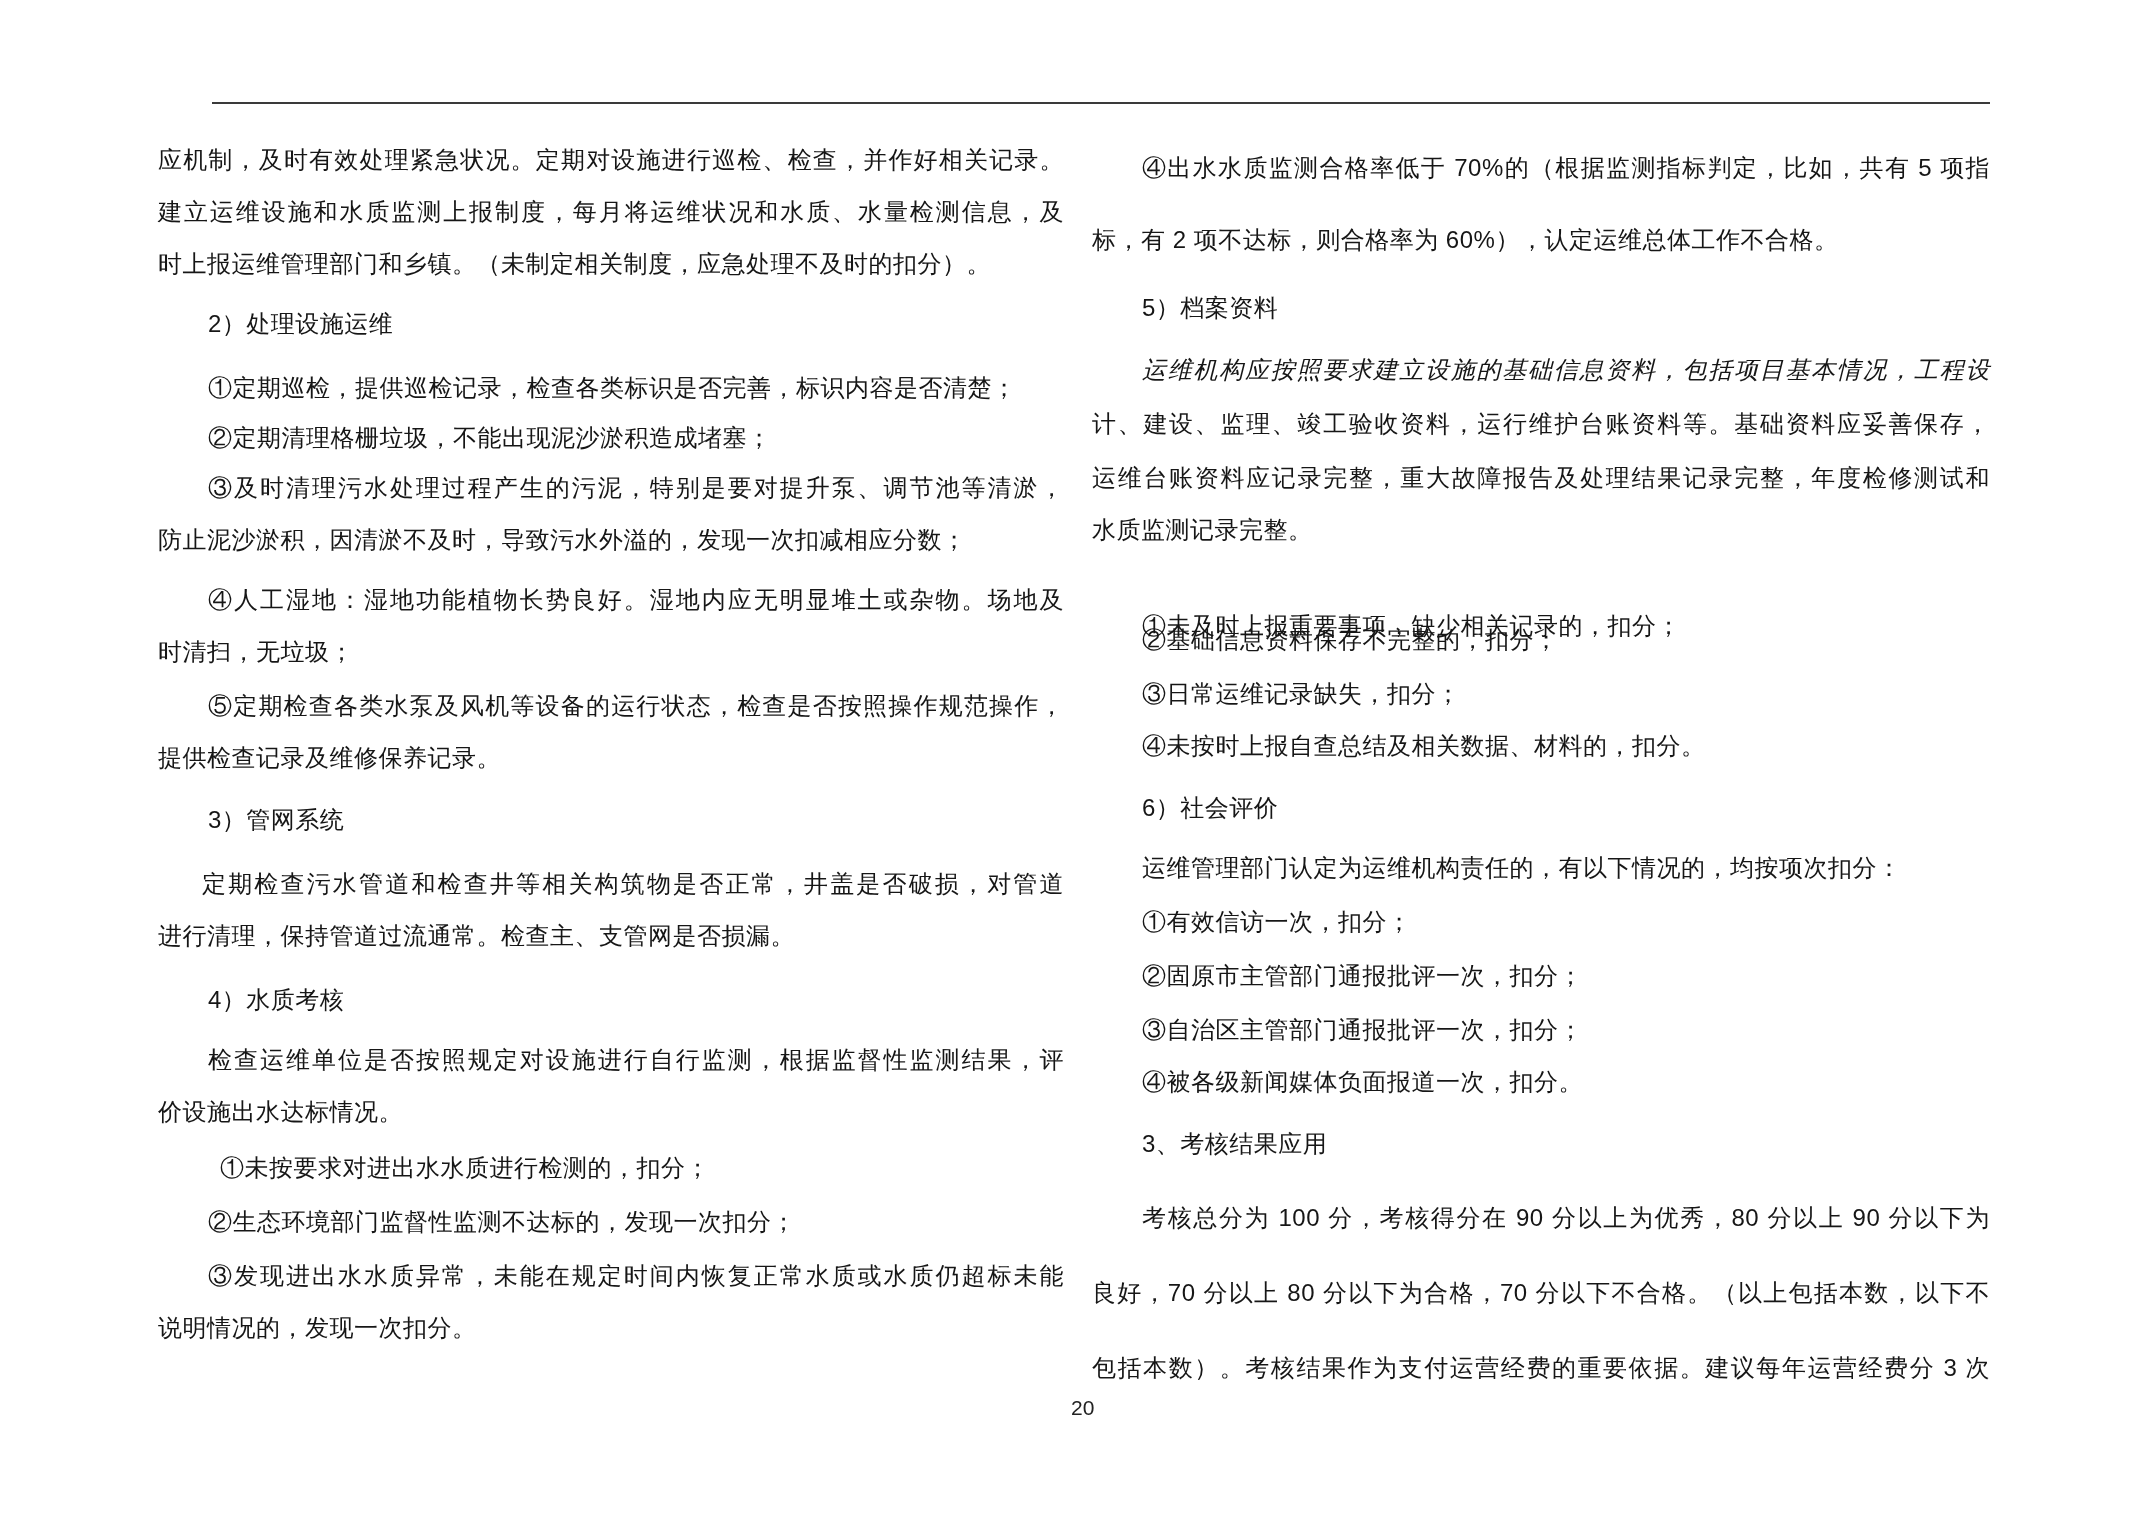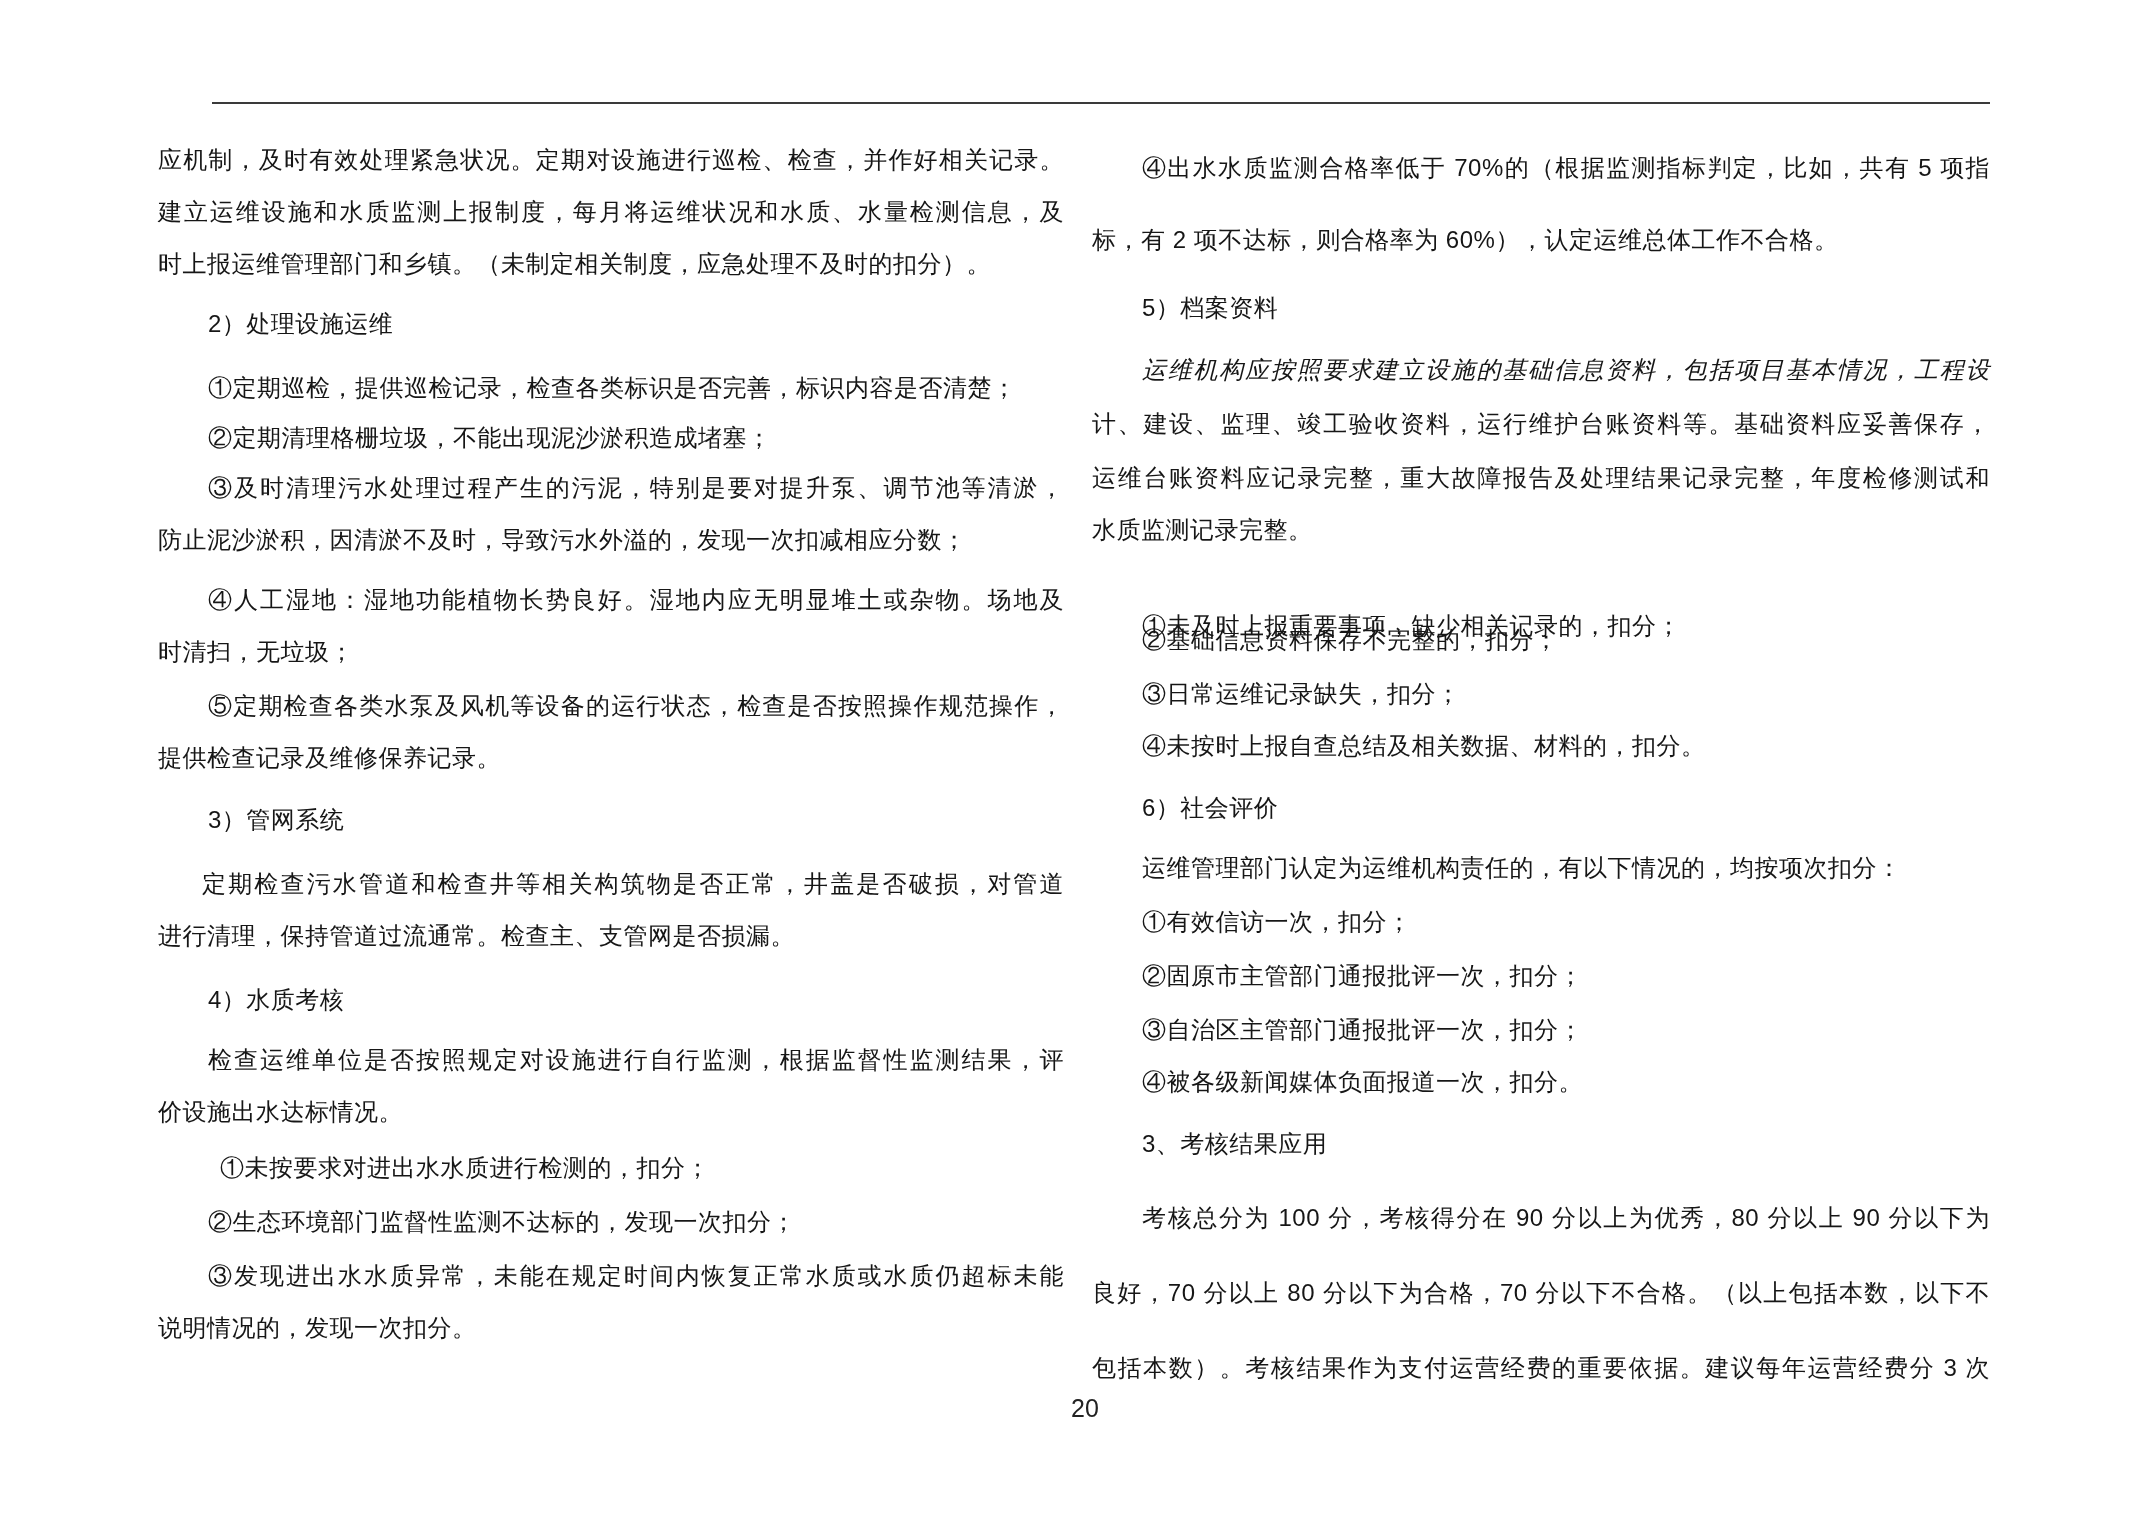--- a/index.html
+++ b/index.html
@@ -49,21 +49,21 @@
     white-space: normal;
     text-align: justify;
     text-align-last: justify;
     right: 0;
   }
   
   #page-number {
     position: absolute;
     left: 1071px;
     top: 1394px;
-    font-size: 25px;
+    font-size: 21px;
     color: #222222;
     line-height: 28px;
   }
 </style>
 </head>
 <body>
 
 <div id="page">
   <div id="header-rule"></div>
   <div id="col-left" class="column">

